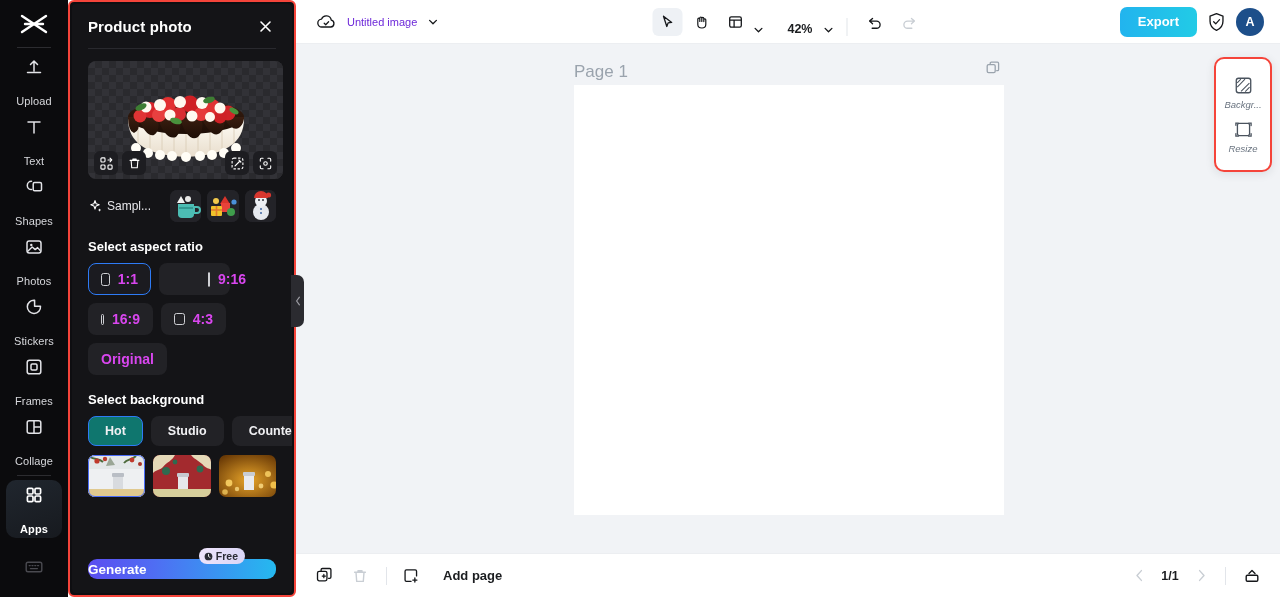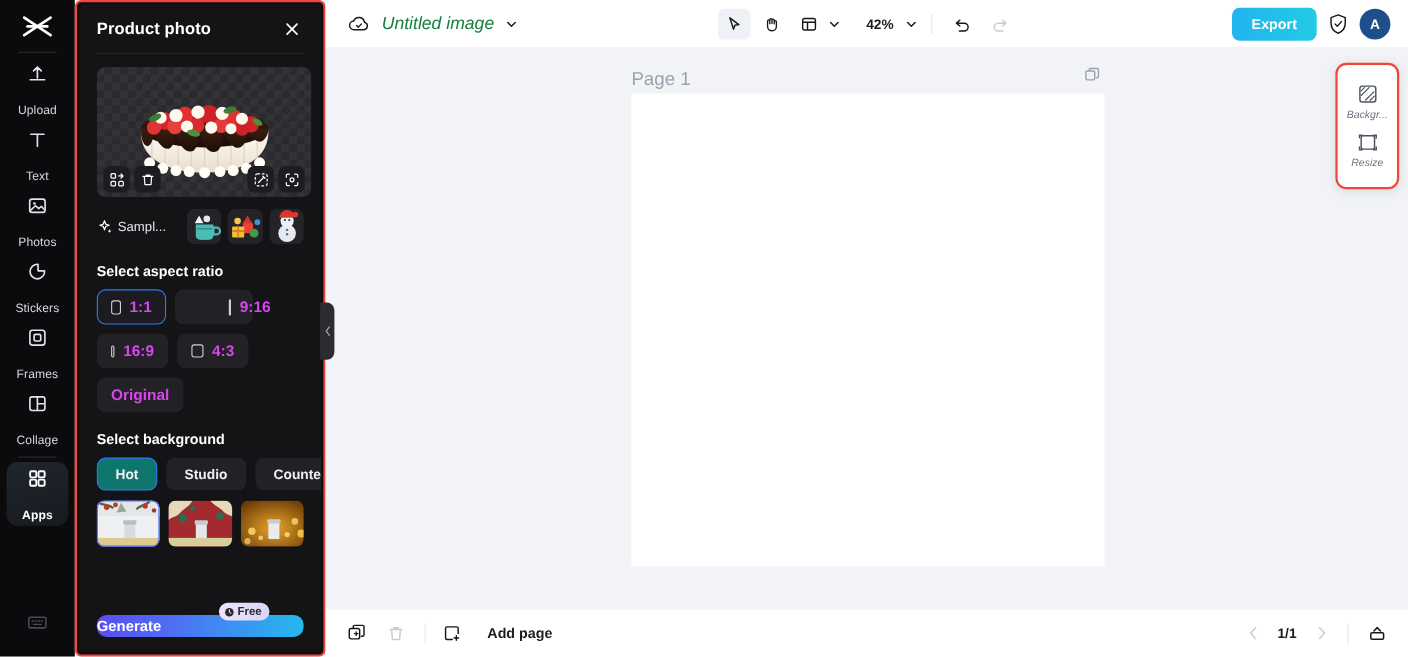--- a/index.html
+++ b/index.html
@@ -135,22 +135,22 @@
     display:flex; align-items:center; justify-content:center; cursor:pointer; z-index: 6;
   }
 
   
   .topbar {
     position:absolute; left: 296px; top: 0; width: 984px; height: 44px;
     background:#fff; border-bottom: 1px solid #eceef1;
     display:flex; align-items:center;
   }
   .tb-left { display:flex; align-items:center; gap: 10px; padding-left: 20px; }
-  .doc-name { font-size: 16px; color: #15803d; font-style: italic; }
-  .tb-center { position:absolute; left: 50%; transform: translateX(-50%); display:flex; align-items:center; gap: 4px; }
+  .doc-name { font-size: 11px; color: #6d28d9; }
+  .tb-center { position:absolute; left: 50%; transform: translateX(-50%); display:flex; align-items:flex-end; gap: 4px; }
   .tool-btn { width: 30px; height: 28px; border-radius: 6px; display:flex; align-items:center; justify-content:center; cursor:pointer; }
   .tool-btn.active { background:#eef1f5; }
   .zoomval { font-size: 12.5px; font-weight:700; color:#1b1d20; min-width:34px; text-align:right; }
   .vbar { width:1px; height:18px; background:#e2e5ea; margin: 0 8px; }
   .tb-right { position:absolute; right: 16px; display:flex; align-items:center; gap: 10px; }
   .export-btn {
     height: 30px; padding: 0 18px; border-radius: 7px;
     background: linear-gradient(90deg,#22b4ee,#22cbe6);
     color:#fff; font-size:13px; font-weight:700; display:flex; align-items:center; cursor:pointer;
   }
@@ -222,20 +222,29 @@
 
     <div class="rail-item">
       <span class="ico">
         <svg width="20" height="20" viewBox="0 0 20 20" fill="none">
             <path d="M4 5h12M10 5v11" stroke="#e3e4e8" stroke-width="1.5" stroke-linecap="round"></path>
           </svg>
       </span>
       <span class="lbl">Text</span>
     </div>
 
+    <div class="rail-item">
+      <span class="ico">
+        <svg width="21" height="20" viewBox="0 0 21 20" fill="none">
+          <path d="M7.5 4.2a4.2 4.2 0 1 0 0 8.4" stroke="#e3e4e8" stroke-width="1.5" stroke-linecap="round"></path>
+          <rect x="9.2" y="5.5" width="8.3" height="8.3" rx="1.4" stroke="#e3e4e8" stroke-width="1.5"></rect>
+        </svg>
+      </span>
+      <span class="lbl">Shapes</span>
+    </div>
 
     <div class="rail-item">
       <span class="ico">
         <svg width="20" height="20" viewBox="0 0 20 20" fill="none">
           <rect x="3" y="4" width="14" height="12" rx="2.2" stroke="#e3e4e8" stroke-width="1.5"></rect>
           <circle cx="7.3" cy="8" r="1.2" fill="#e3e4e8"></circle>
           <path d="M4 14l4.2-4 3 2.6 2.4-2 2.4 2.6" stroke="#e3e4e8" stroke-width="1.4" stroke-linejoin="round" stroke-linecap="round"></path>
         </svg>
       </span>
       <span class="lbl">Photos</span>

